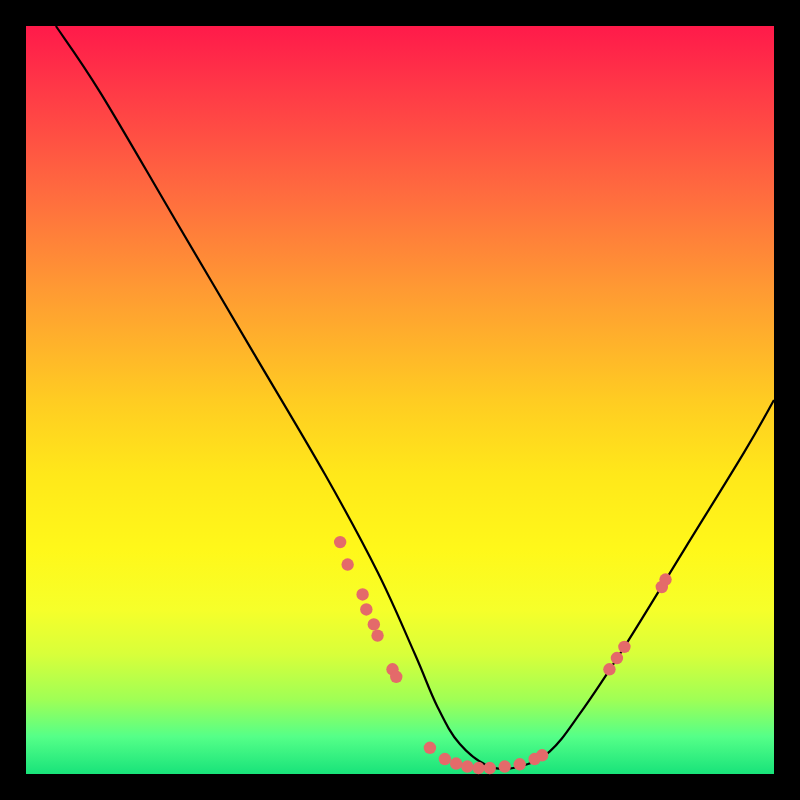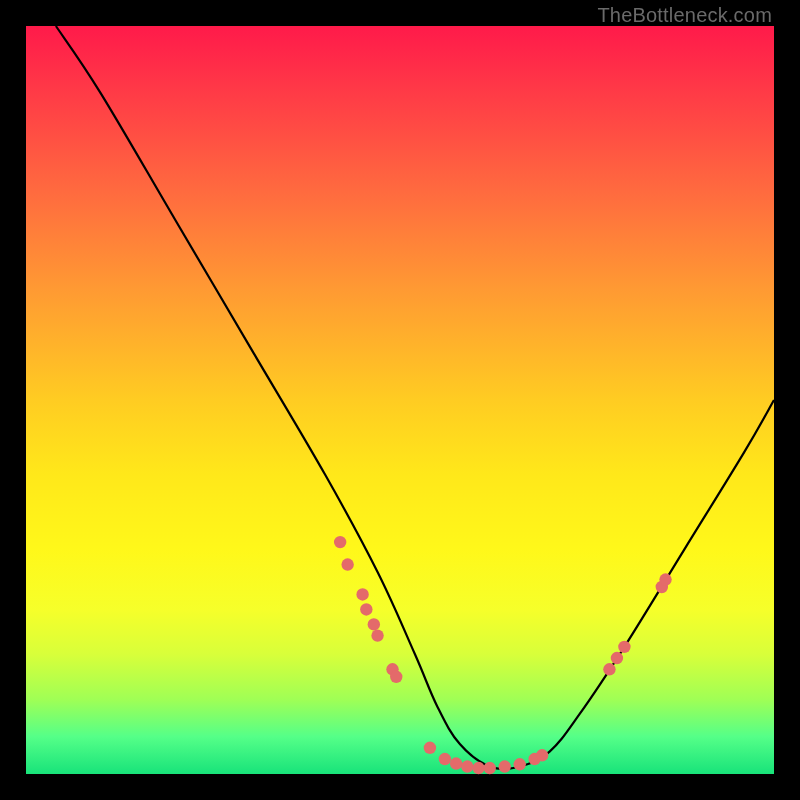--- a/index.html
+++ b/index.html
@@ -86,14 +86,13 @@
         <circle cx="508.64000000000004" cy="733.04" r="6.2" class="dot"></circle>
         <circle cx="516.12" cy="729.3" r="6.2" class="dot"></circle>
         <circle cx="583.44" cy="643.28" r="6.2" class="dot"></circle>
         <circle cx="590.9200000000001" cy="632.06" r="6.2" class="dot"></circle>
         <circle cx="598.4" cy="620.84" r="6.2" class="dot"></circle>
         <circle cx="635.8" cy="561" r="6.2" class="dot"></circle>
         <circle cx="639.54" cy="553.52" r="6.2" class="dot"></circle>
       </g>
   </svg>
 
-  <div class="attribution">TheBottleneck.com</div>
 </div>
 
 </body></html>

